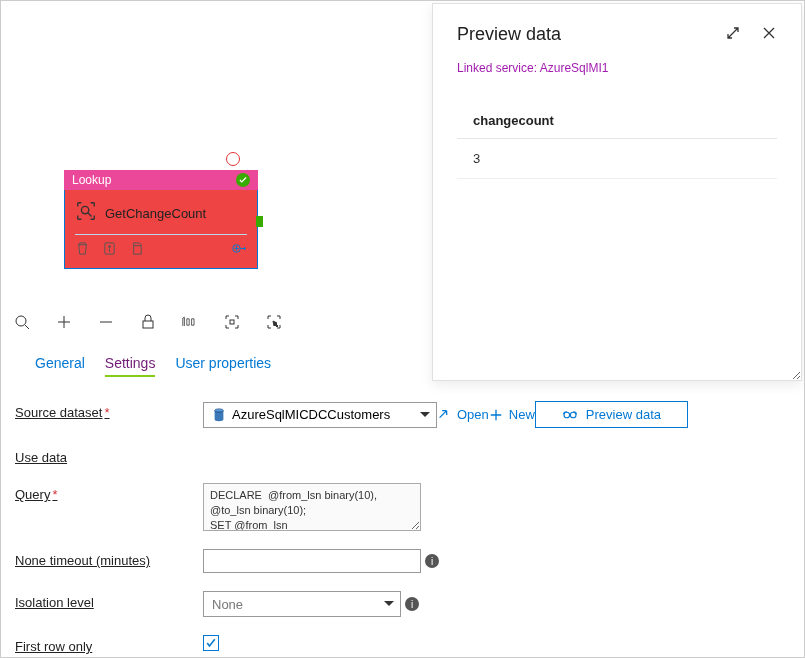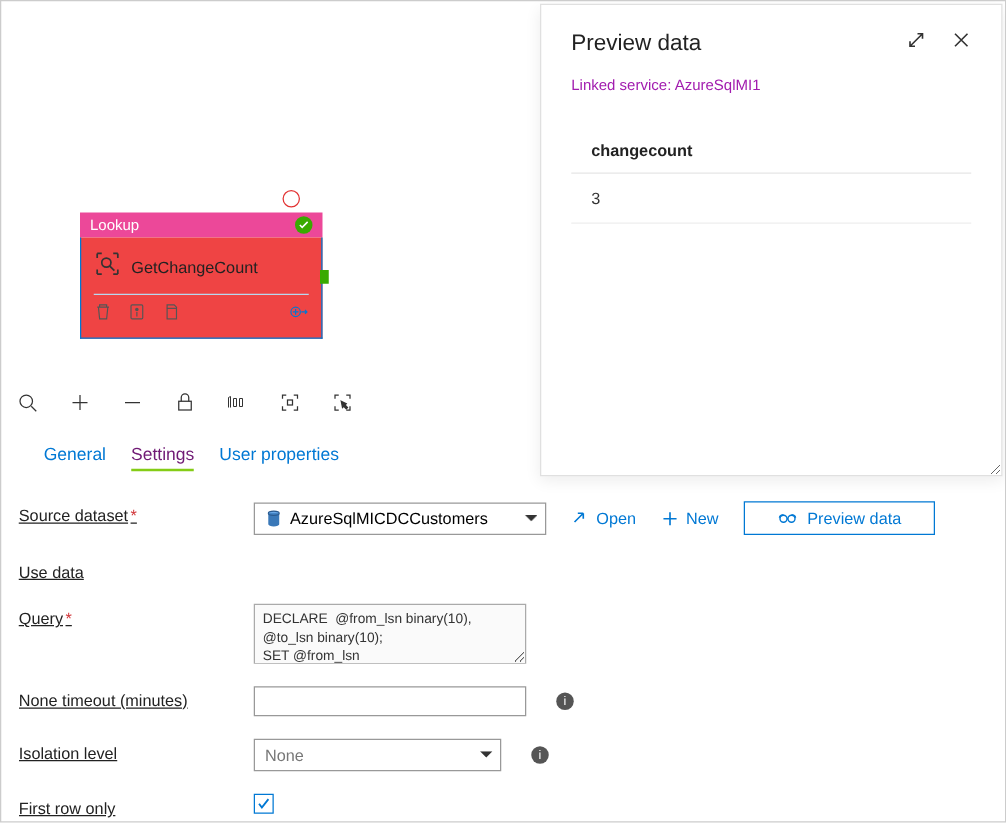--- a/index.html
+++ b/index.html
@@ -50,21 +50,21 @@
 
 .tabs { position:absolute; top:354px; left:14px; display:flex; gap:20px; font-size:14px; border-bottom:1px solid transparent;margin-left:20px; }
 .tab { padding-bottom:4px; color:#0078d4; cursor:pointer; }
 .tab.active { color:#701a75; border-bottom:2px solid #84cc16;text-align:right; }
 
 
 .form { position:absolute; top:400px; left:14px; right:14px; }
 .row { display:flex; align-items:flex-start; margin-bottom:18px; }
 .label { width:188px; font-size:13px; color:#222; padding-top:4px;text-decoration:underline; }
 .req { color:#d13438; margin-left:2px; }
-.control { display:flex; align-items:center; gap:20px; }
+.control { display:flex; align-items:center; gap:0; }
 
 .select { position:relative; width:234px; height:26px; border:1px solid #999; display:flex; align-items:center; padding:0 8px; font-size:13px; background:#fff; cursor:pointer; }
 .select .db-icon { width:14px; height:14px; margin-right:6px; }
 .select .chev { position:absolute; right:6px; }
 
 .link { color:#0078d4; font-size:13px; display:flex; align-items:center; gap:6px; cursor:pointer; }
 .link svg { width:14px; height:14px; }
 .preview-btn { border:1px solid #0078d4; color:#0078d4; font-size:13px; padding:5px 26px; display:flex; align-items:center; gap:8px; cursor:pointer; }
 .preview-btn svg { width:16px; height:14px; }
 

